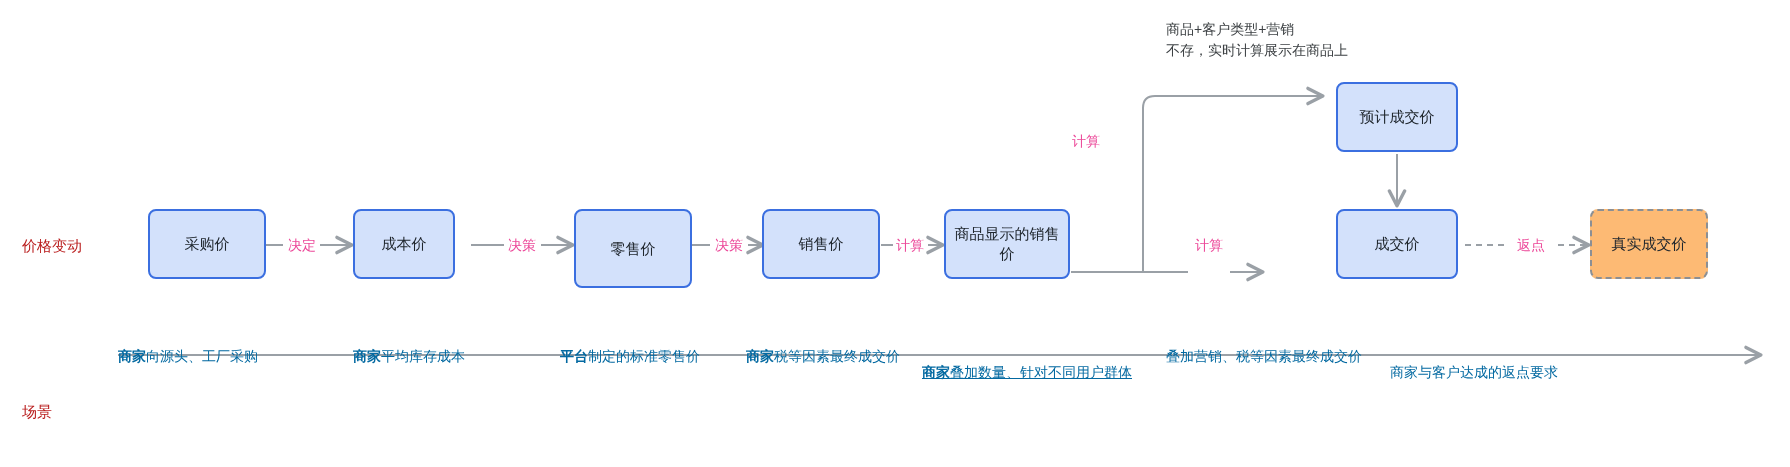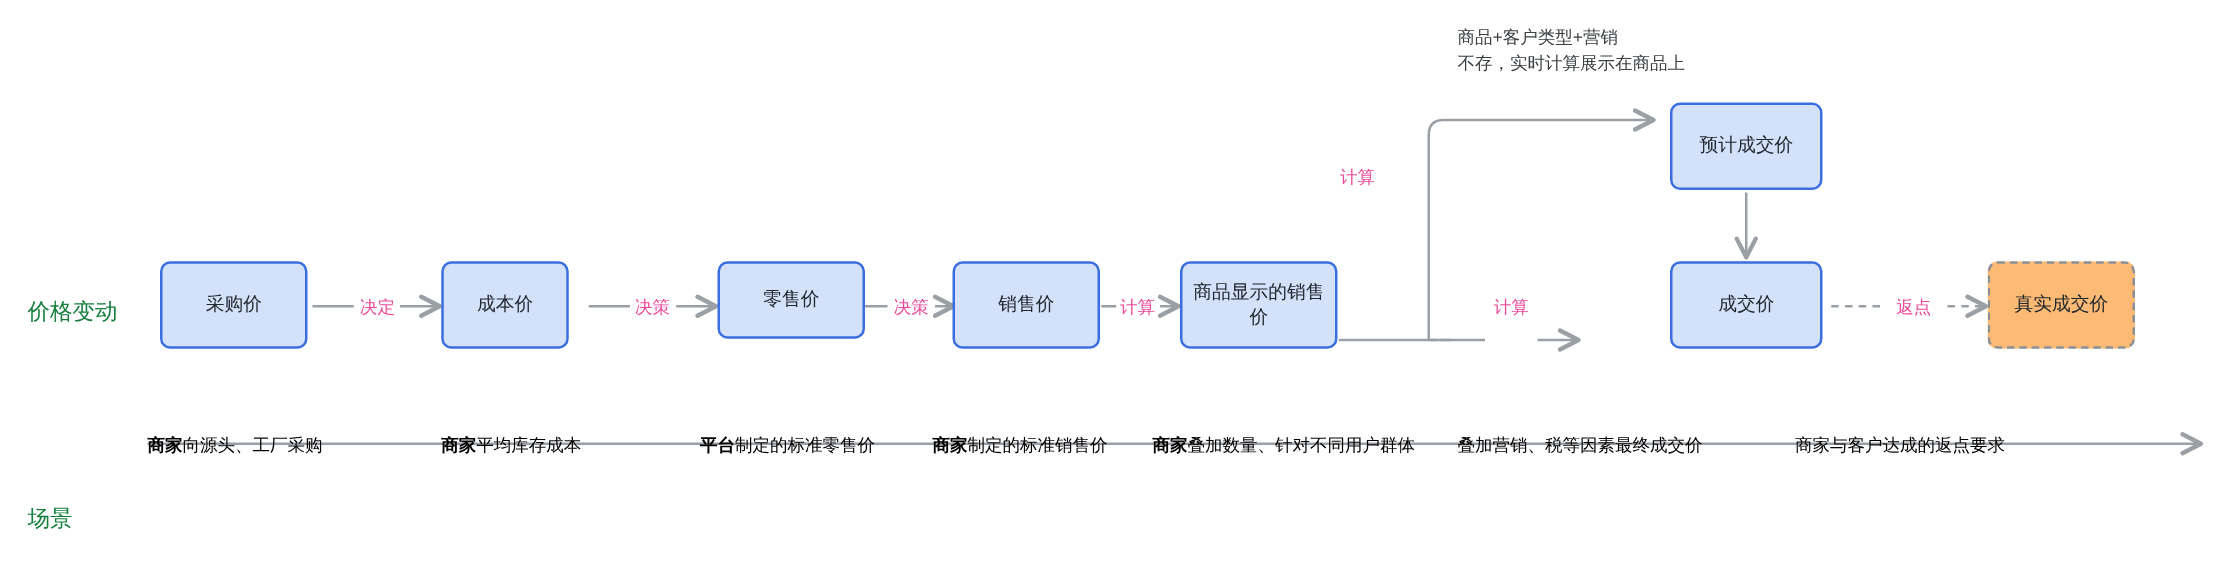--- a/index.html
+++ b/index.html
@@ -25,22 +25,22 @@
     padding:4px 8px;
   }
   .node.ghost{
     border:2px dashed #8b8f94;
     background:#fdba74;
     color:#20272e;
   }
 
   .rowlabel{
     position:absolute;
-    font-size:18px;
-    color:#15803d;
+    font-size:15px;
+    color:#b91c1c;
     white-space:nowrap;
   }
 
   .edgelabel{
     position:absolute;
     font-size:14px;
     color:#ec4899;
     white-space:nowrap;
     text-align:center;
   }
@@ -49,21 +49,21 @@
     position:absolute;
     font-size:14px;
     line-height:21px;
     color:#3c4043;
     white-space:pre-line;
   }
 
   .scene{
     position:absolute;
     font-size:14px;
-    color:#000000;
+    color:#0369a1;
     white-space:nowrap;
   }
   .scene b{font-weight:bold;}
 
   svg.wires{
     position:absolute;left:0;top:0;
     width:1790px;height:467px;
     pointer-events:none;
   }
 </style>
@@ -105,23 +105,23 @@
 
     <line x1="1465" y1="245" x2="1505" y2="245" stroke="#9aa0a6" stroke-width="2" stroke-dasharray="6 5"></line>
     <line x1="1558" y1="245" x2="1588" y2="245" stroke="#9aa0a6" stroke-width="2" stroke-dasharray="6 5" marker-end="url(#arrowGrayFill)"></line>
 
     <line x1="118" y1="355" x2="1760" y2="355" stroke="#9aa0a6" stroke-width="2" marker-end="url(#arrowGrayFill)"></line>
   </svg>
 
   <div class="rowlabel" style="left:22px;top:237px;">价格变动</div>
   <div class="rowlabel" style="left:22px;top:403px;">场景</div>
 
-  <div class="node" style="left:128px;top:209px;width:118px;height:70px;">采购价</div>
+  <div class="node" style="left:148px;top:209px;width:118px;height:70px;">采购价</div>
   <div class="node" style="left:353px;top:209px;width:102px;height:70px;">成本价</div>
-  <div class="node" style="left:574px;top:209px;width:118px;height:62px;">零售价</div>
+  <div class="node" style="left:574px;top:209px;width:118px;height:79px;">零售价</div>
   <div class="node" style="left:944px;top:209px;width:126px;height:70px;">商品显示的销售价</div>
   <div class="node" style="left:762px;top:209px;width:118px;height:70px;">销售价</div>
   <div class="node" style="left:1336px;top:82px;width:122px;height:70px;">预计成交价</div>
   <div class="node" style="left:1336px;top:209px;width:122px;height:70px;">成交价</div>
   <div class="node ghost" style="left:1590px;top:209px;width:118px;height:70px;">真实成交价</div>
 
   <div class="edgelabel" style="left:283px;top:237px;width:38px;">决定</div>
   <div class="edgelabel" style="left:503px;top:237px;width:38px;">决策</div>
   <div class="edgelabel" style="left:710px;top:237px;width:38px;">决策</div>
   <div class="edgelabel" style="left:891px;top:237px;width:38px;">计算</div>
@@ -135,25 +135,25 @@
   <div class="scene" style="left:118px;top:348px;">
     <b>商家</b><span>向源头、工厂采购</span>
   </div>
   <div class="scene" style="left:353px;top:348px;">
     <b>商家</b><span>平均库存成本</span>
   </div>
   <div class="scene" style="left:560px;top:348px;">
     <b>平台</b><span>制定的标准零售价</span>
   </div>
   <div class="scene" style="left:746px;top:348px;">
-    <b>商家</b><span>制定的标准销售价</span>
+    <b>商家</b><span>税等因素最终成交价</span>
   </div>
-  <div class="scene" style="left:922px;top:348px;">
+  <div class="scene" style="left:922px;top:364px;text-decoration:underline;">
     <b>商家</b><span>叠加数量、针对不同用户群体</span>
   </div>
   <div class="scene" style="left:1166px;top:348px;">
     <b></b><span>叠加营销、税等因素最终成交价</span>
   </div>
-  <div class="scene" style="left:1390px;top:348px;margin-left:46px;">
+  <div class="scene" style="left:1390px;top:364px;">
     <b></b><span>商家与客户达成的返点要求</span>
   </div>
 
 </div>
 
 </body></html>

